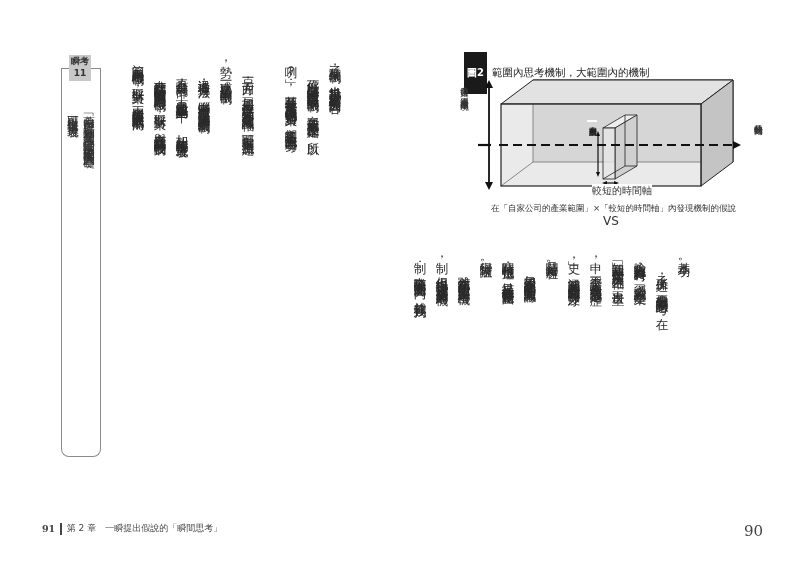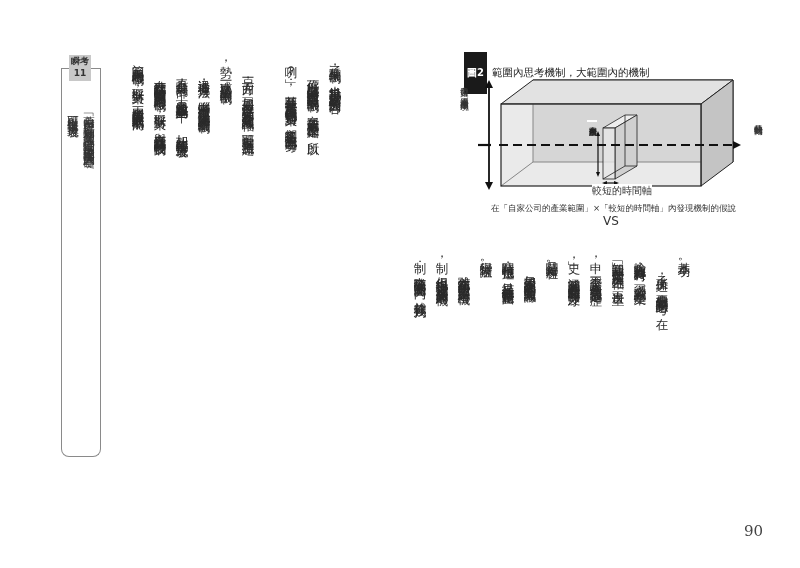--- a/index.html
+++ b/index.html
@@ -81,20 +81,25 @@
   <div class="vcol" style="left:316px; top:56px;">了某種機制，也幾乎都是大家已經知道的內容。</div>
   <div class="vcol" style="left:294px; top:56px;">　你可能以自豪的口吻講述自己發現的機制，客戶或上司的反應卻是：「所以</div>
   <div class="vcol" style="left:272px; top:56px;">咧？」；甚至即使釐清了某種機制也知道對策，卻忽略了主流的趨勢等。</div>
   <div class="vcol" style="left:229px; top:56px;">　另一方面，如果拉長「歷史橫軸」和「產業知識縱軸」，即可掌握到主流趨</div>
   <div class="vcol" style="left:207px; top:56px;">勢，或進一步了解箇中機制。</div>
   <div class="vcol" style="left:185px; top:56px;">　透過這種方法，腦中漸漸就會浮現出他人尚未察覺的機制。</div>
   <div class="vcol" style="left:163px; top:56px;"><span>　不是盯著局部，而是</span><span class="bold">放眼全局</span><span>——如此才能獲得重大發現。</span></div>
   <div class="vcol" style="left:141px; top:56px;">　在狹窄且時間軸較短的範圍內思考機制、採取對策，與在廣泛且時間軸較長的</div>
   <div class="vcol" style="left:119px; top:56px;">範圍內思考機制、採取對策，兩者所獲得的成果截然不同。</div>
 
+  <div class="footer-left">
+    <span class="pg">91</span>
+    <span class="bar"></span>
+    <span>第 2 章　一瞬提出假說的「瞬間思考」</span>
+  </div>
 </div>
 
 <div class="page page-right">
 
   <div class="fig-title">
     <span class="fig-tag">圖2</span>
     <span>範圍內思考機制，大範圍內的機制</span>
   </div>
 
   <svg class="fig-svg" width="320" height="140" viewBox="0 0 320 140">

